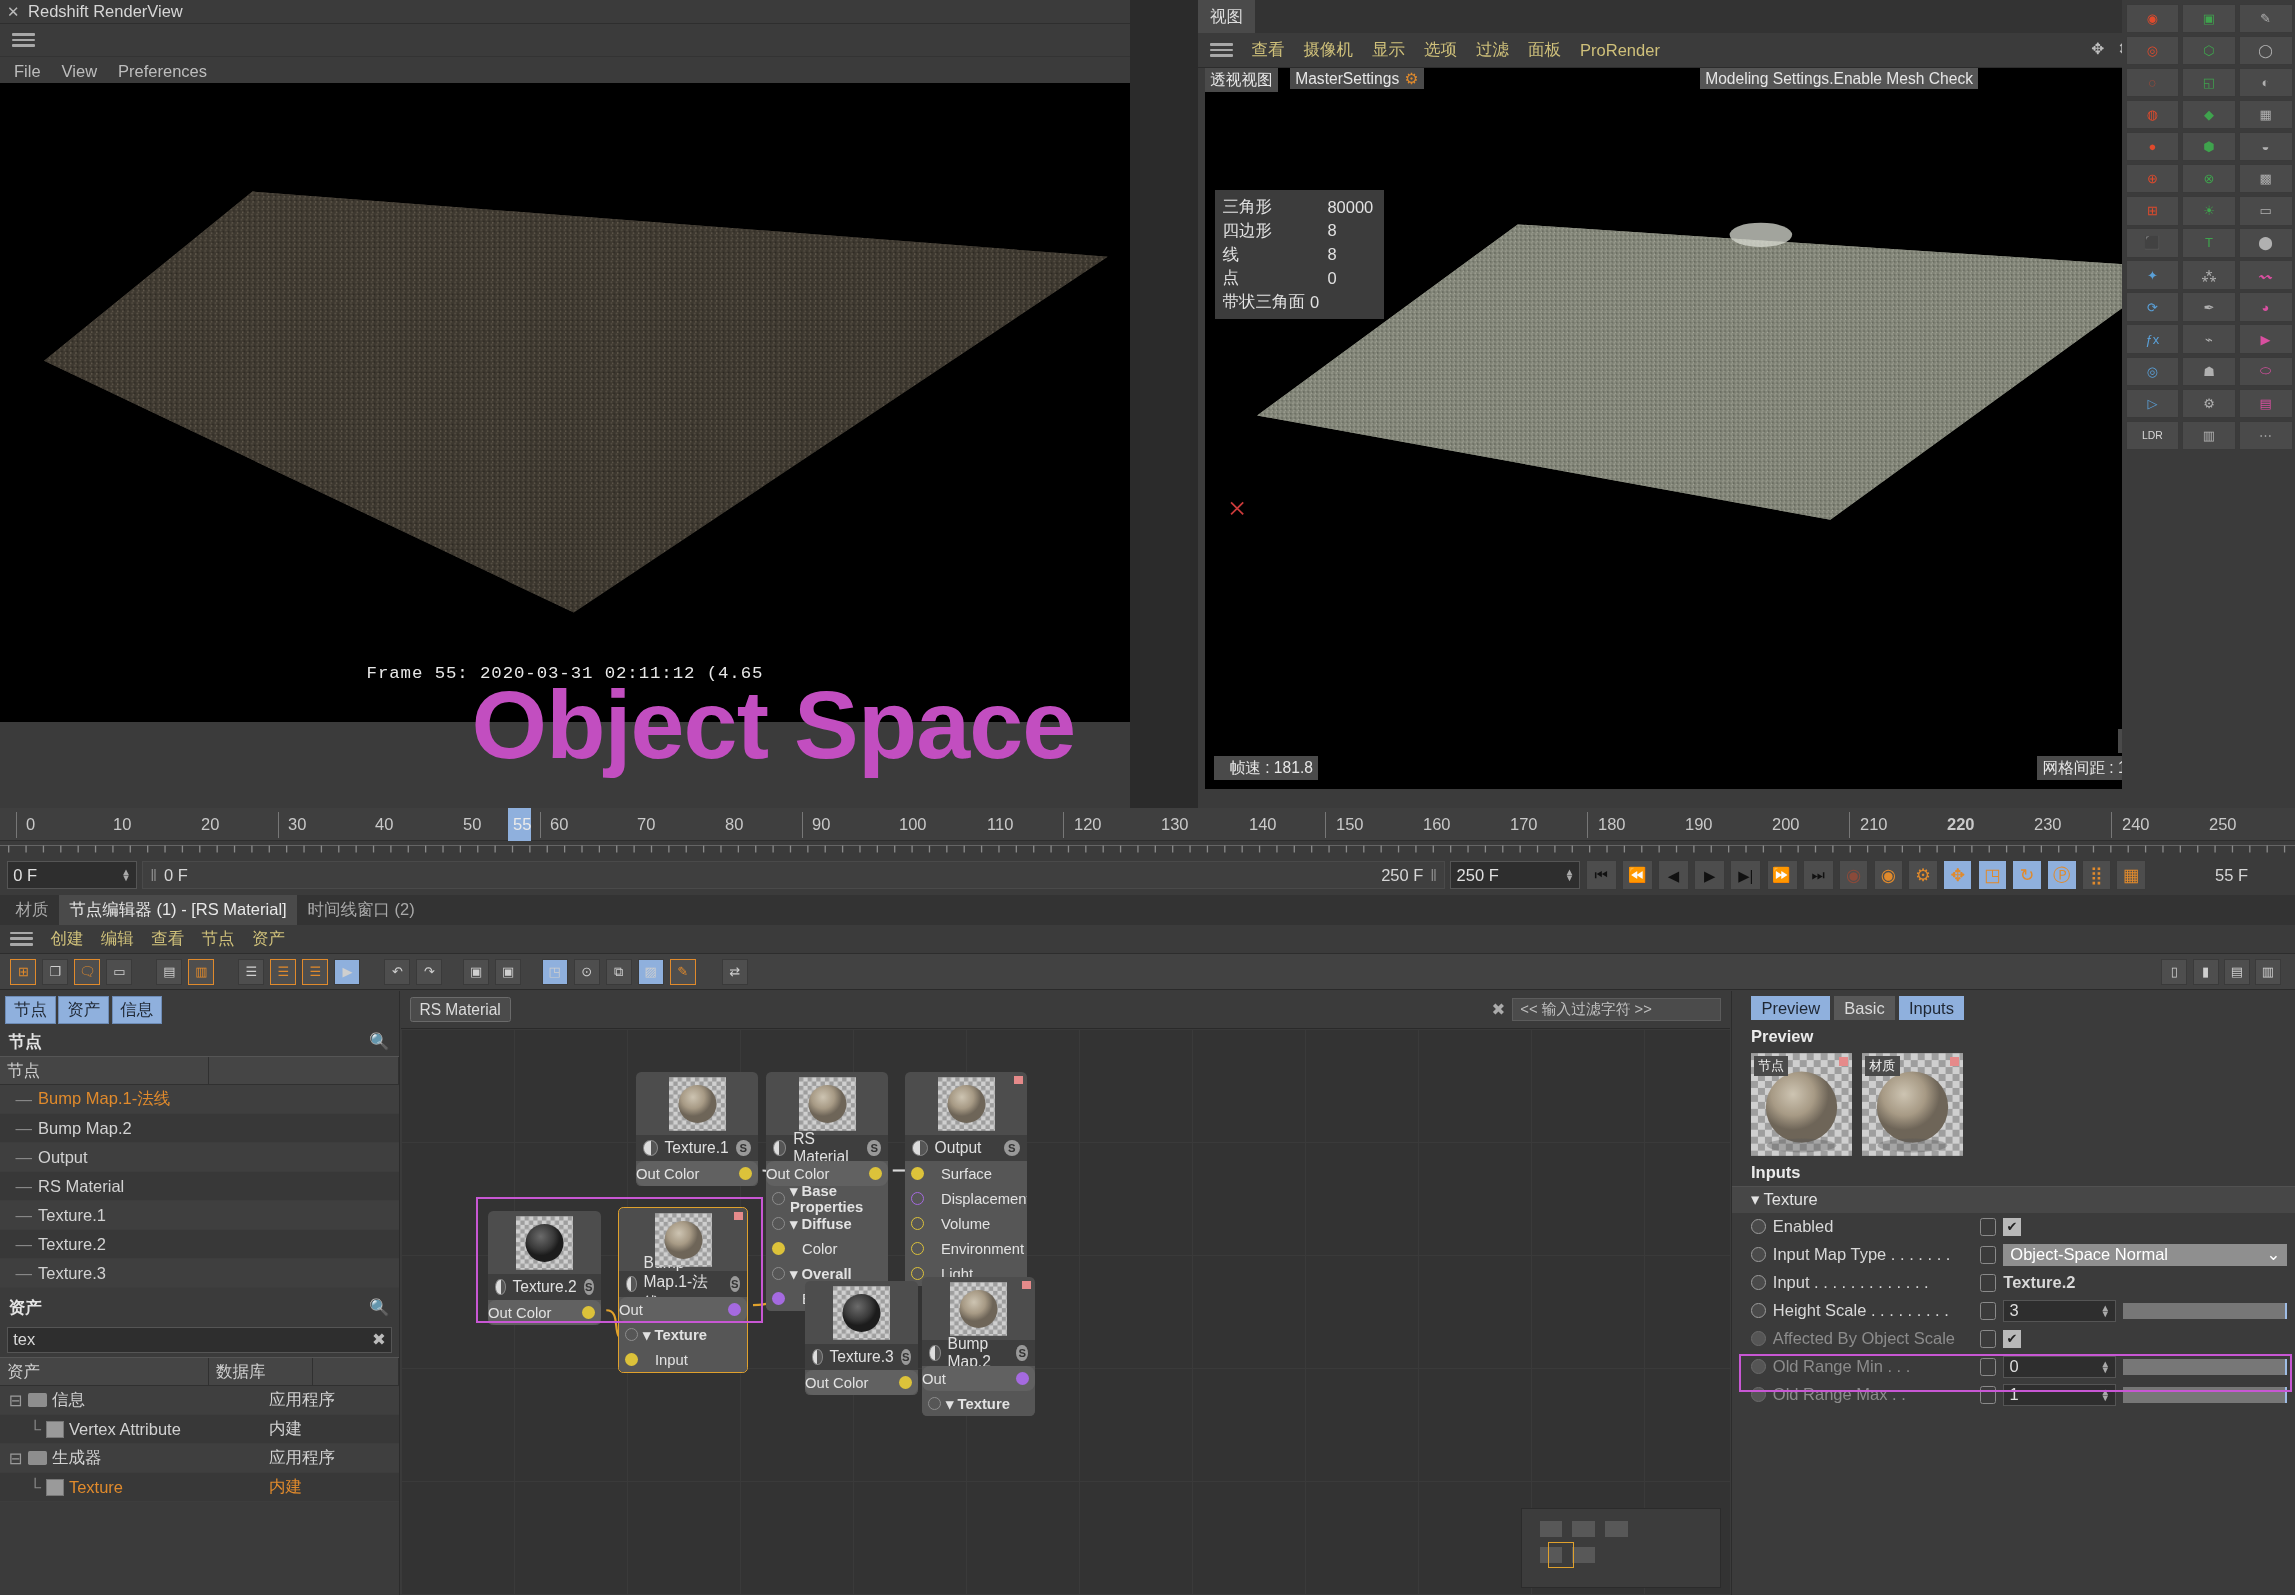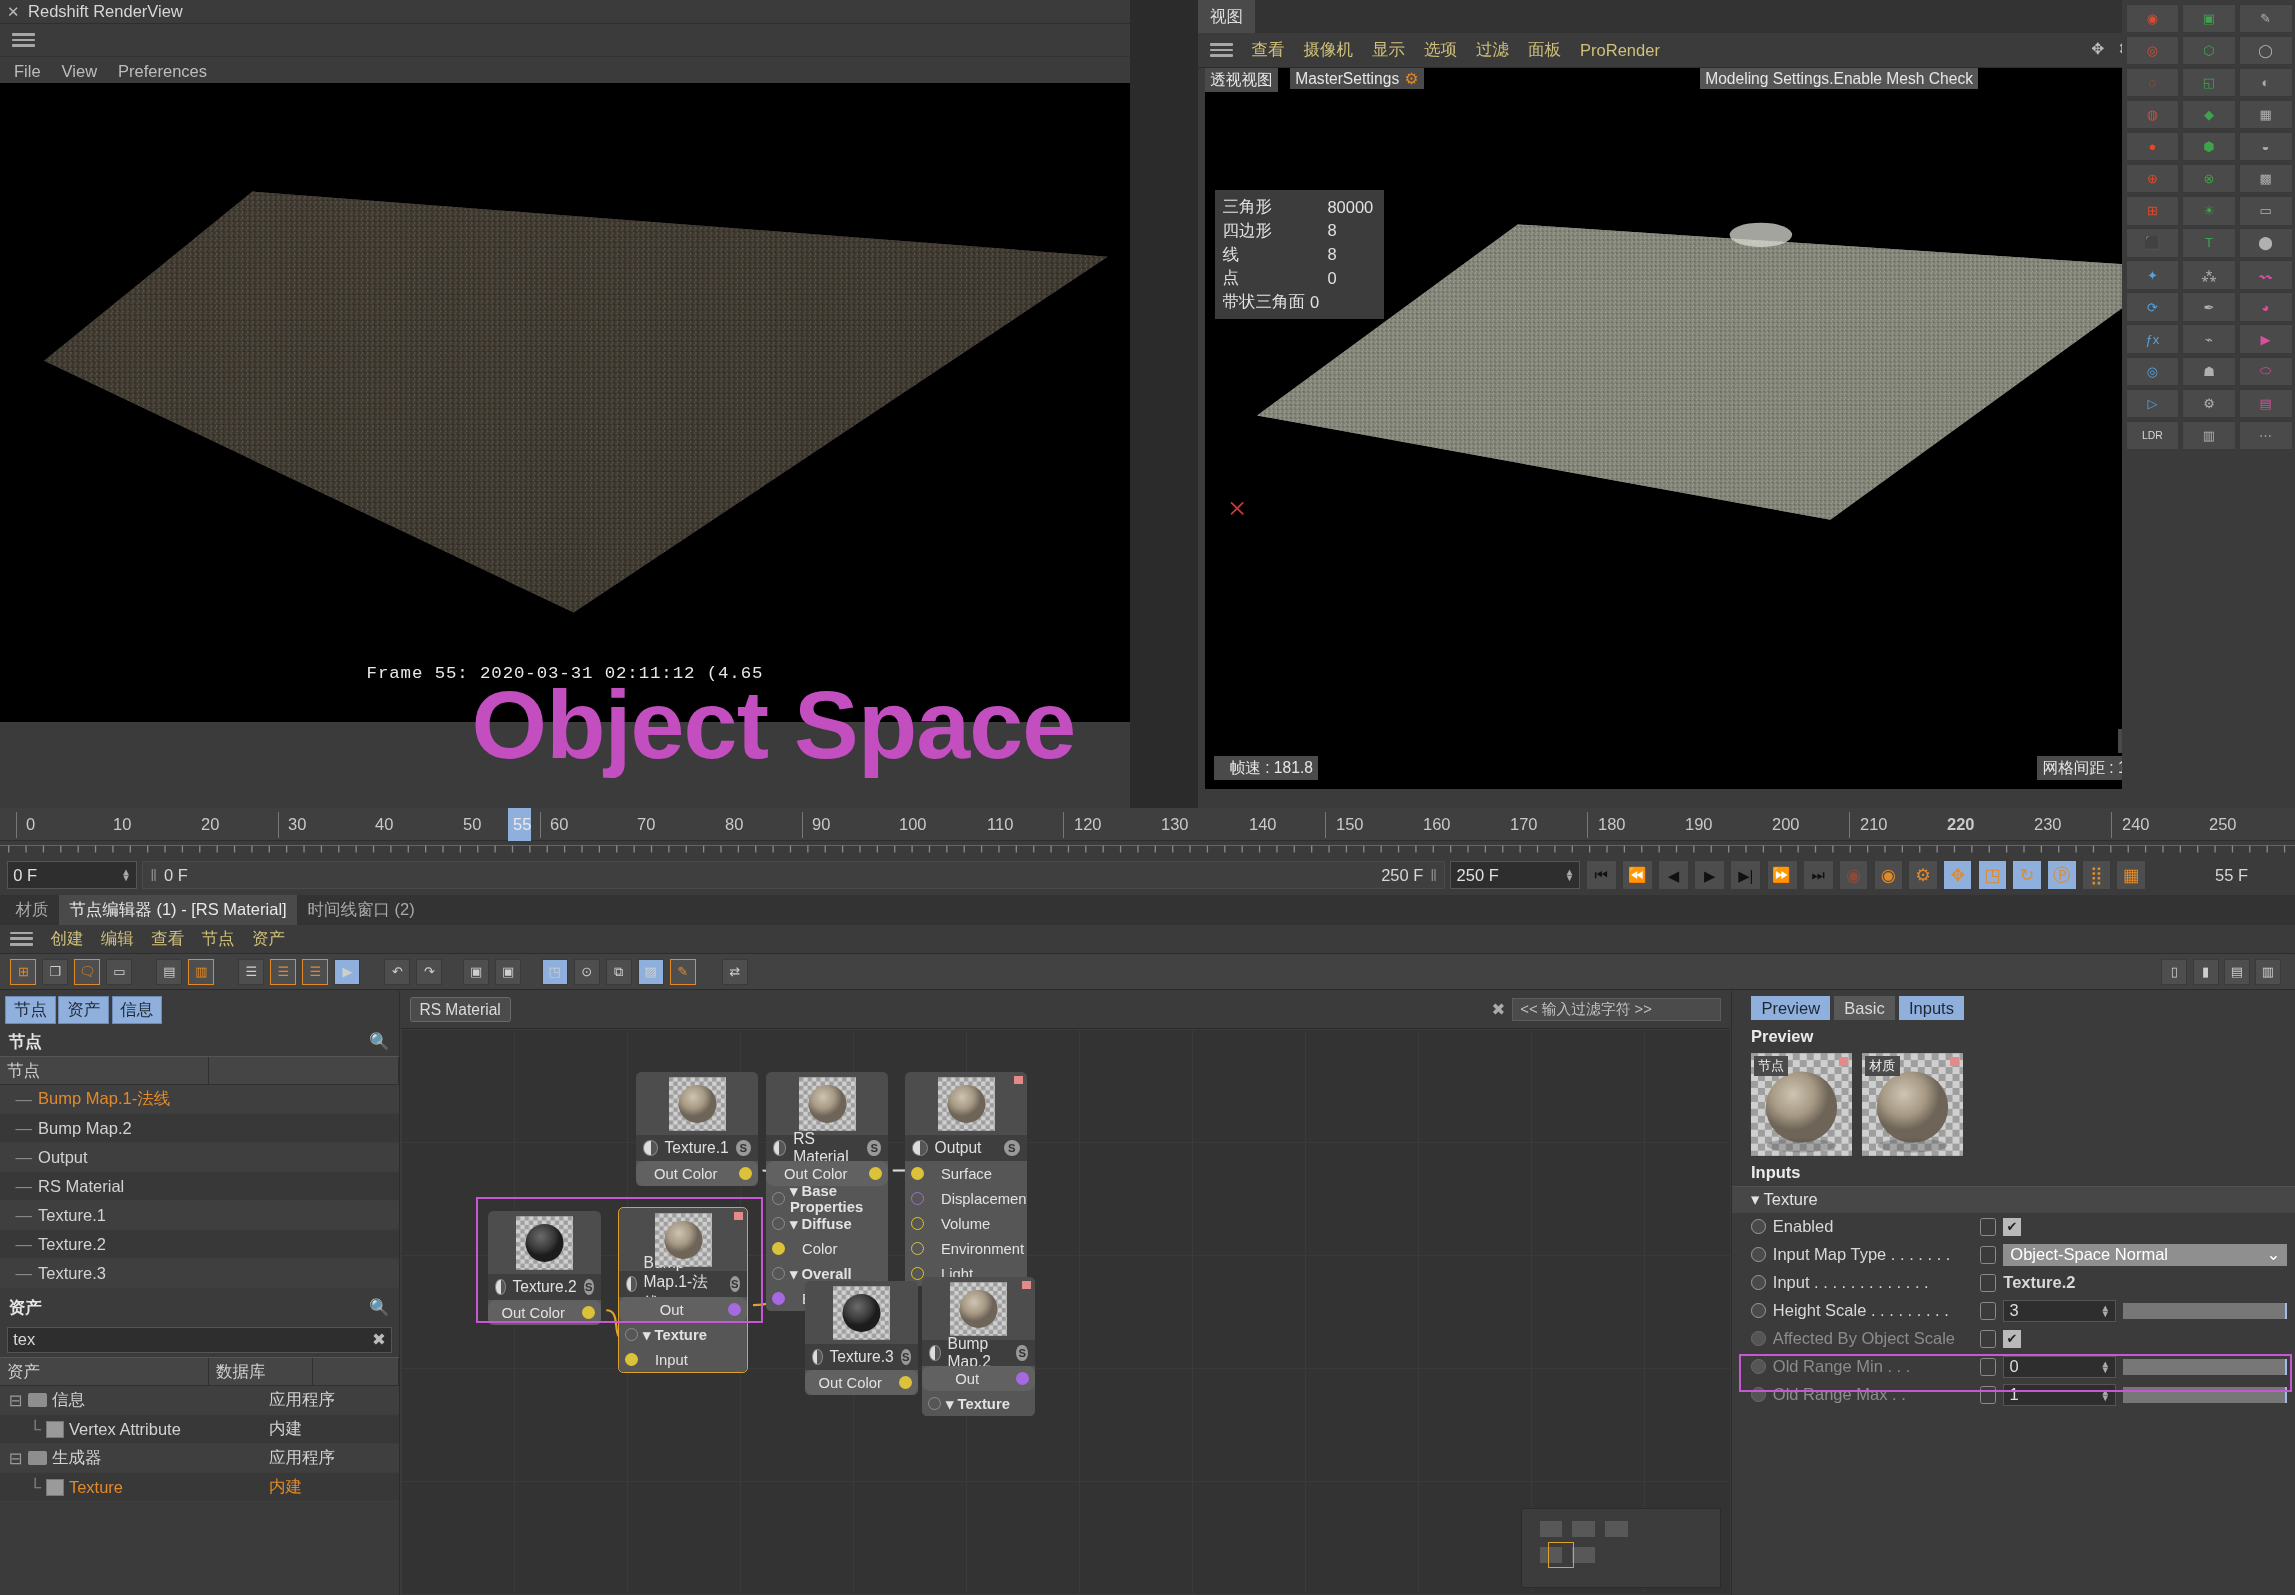--- a/index.html
+++ b/index.html
@@ -107,21 +107,21 @@
        repeating-linear-gradient(to right, #3a3a3a 0 0.9px, transparent 0.9px 113px),
        repeating-linear-gradient(to bottom, #3a3a3a 0 0.9px, transparent 0.9px 113px),
        #333;}
   .node{ position:absolute; background:#4d4d4d; border-radius:5.2px; overflow:hidden; }
   .node .thumb{ height:63px; display:flex; align-items:center; justify-content:center; position:relative;}
   .node .ttl{ height:26px; background:#3e3e3e; display:flex; align-items:center; gap:7px; padding:0 7px; font-size:15.6px; color:#e0e0e0;}
   .node .ttl .sq{ width:15.6px;height:15.6px;border-radius:50%; background:linear-gradient(90deg,#ddd 50%, #555 50%); border:0.9px solid #888;}
   .node .ttl .s{ margin-left:auto; width:16.5px;height:16.5px;border-radius:50%; background:#999; color:#333; font-size:11.3px; display:flex;align-items:center;justify-content:center; font-weight:bold;}
   .node .body{ background:#565656; }
   .prow{ position:relative; height:25px; display:flex; align-items:center; font-size:14.8px; color:#e2e2e2;}
-  .prow.out{ justify-content:center; padding-right:22.6px; background:#616161;border-radius:8px;}
+  .prow.out{ justify-content:flex-start; padding-right:22.6px; background:#616161;border-radius:8px;}
   .prow.inp{ padding-left:24px;}
   .dot{ position:absolute; width:13px;height:13px;border-radius:50%; top:6px;}
   .dot.y{ background:#dcc23a;}
   .dot.p{ background:#a56ae0;}
   .dot.hollow-y{ background:transparent; border:1.7px solid #dcc23a;}
   .dot.hollow-p{ background:transparent; border:1.7px solid #a56ae0;}
   .dot.hollow{ background:transparent; border:1.7px solid #8d8d8d;}
   .dot.r{ right:6px;}
   .dot.l{ left:6px;}
   .selbox{ position:absolute; border:2.6px solid #c857d4; }

